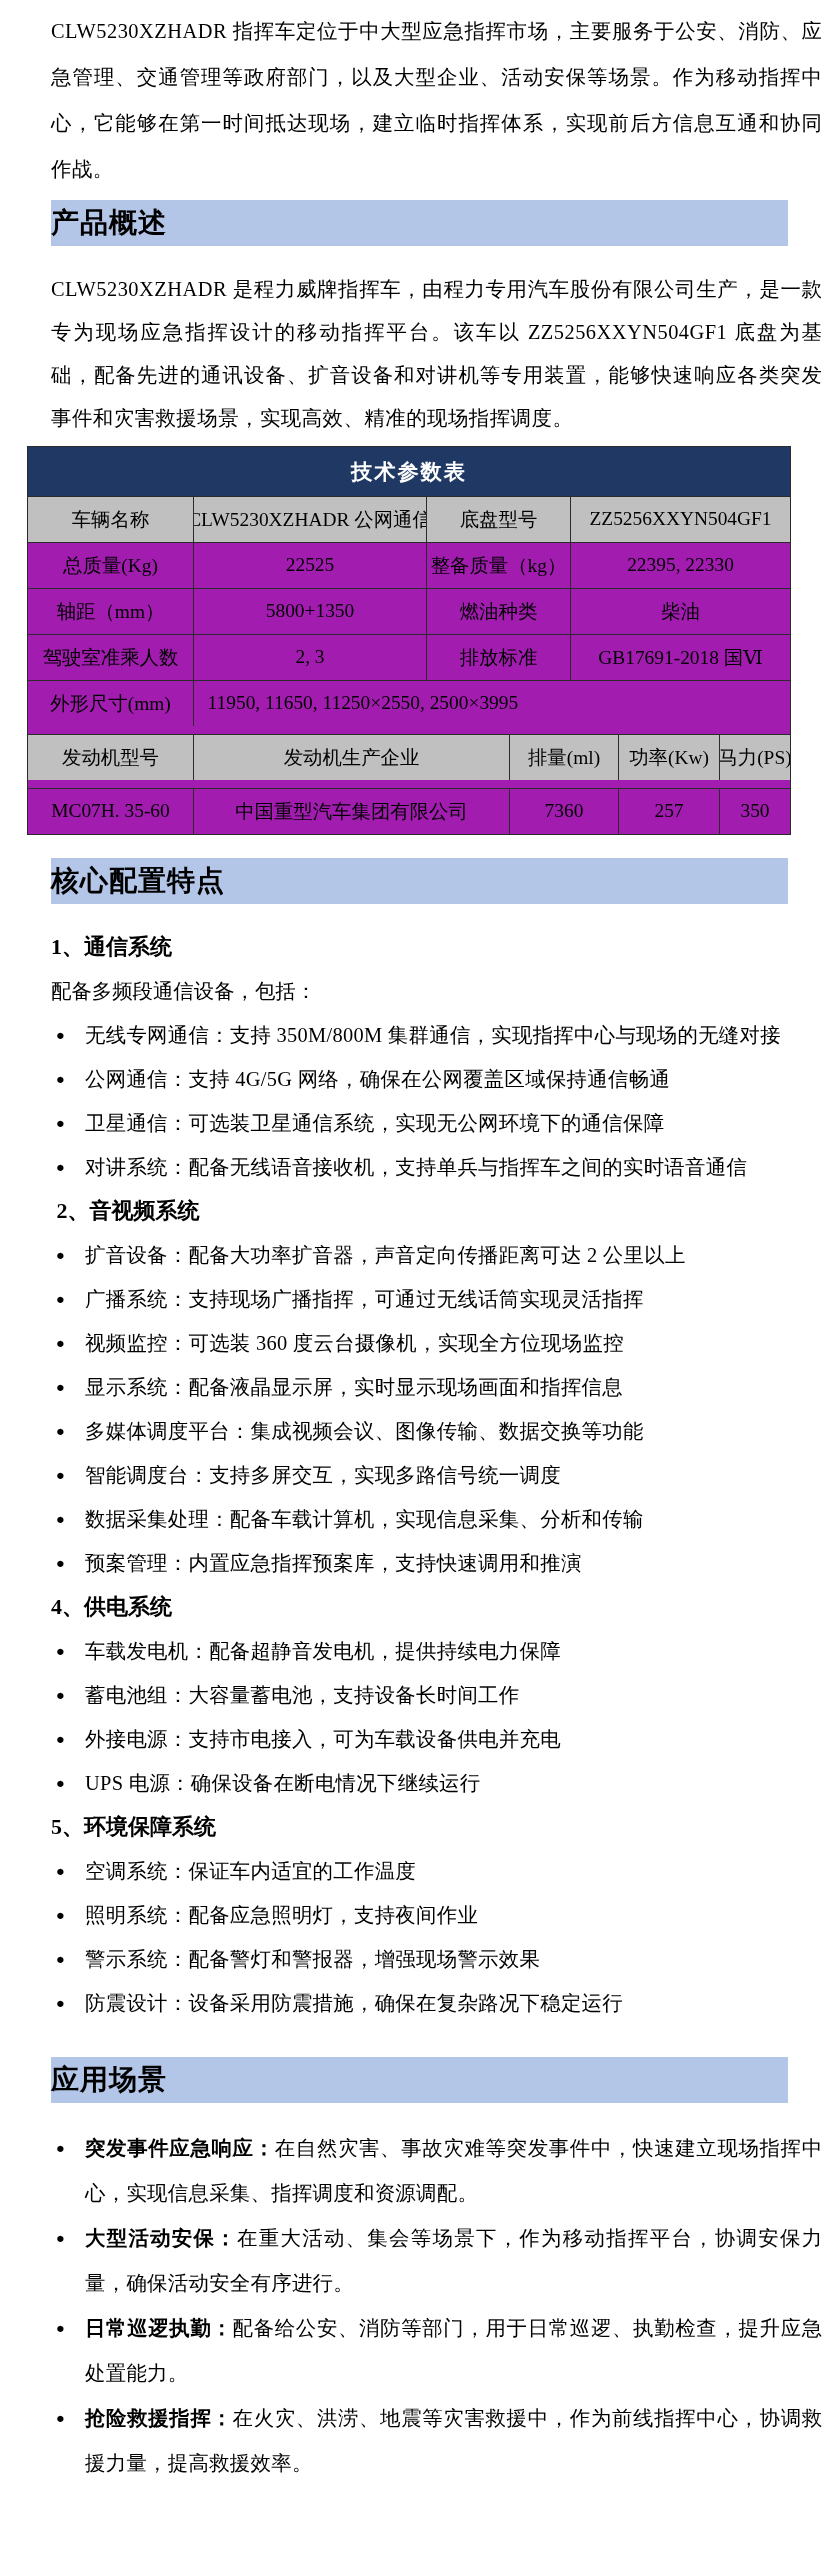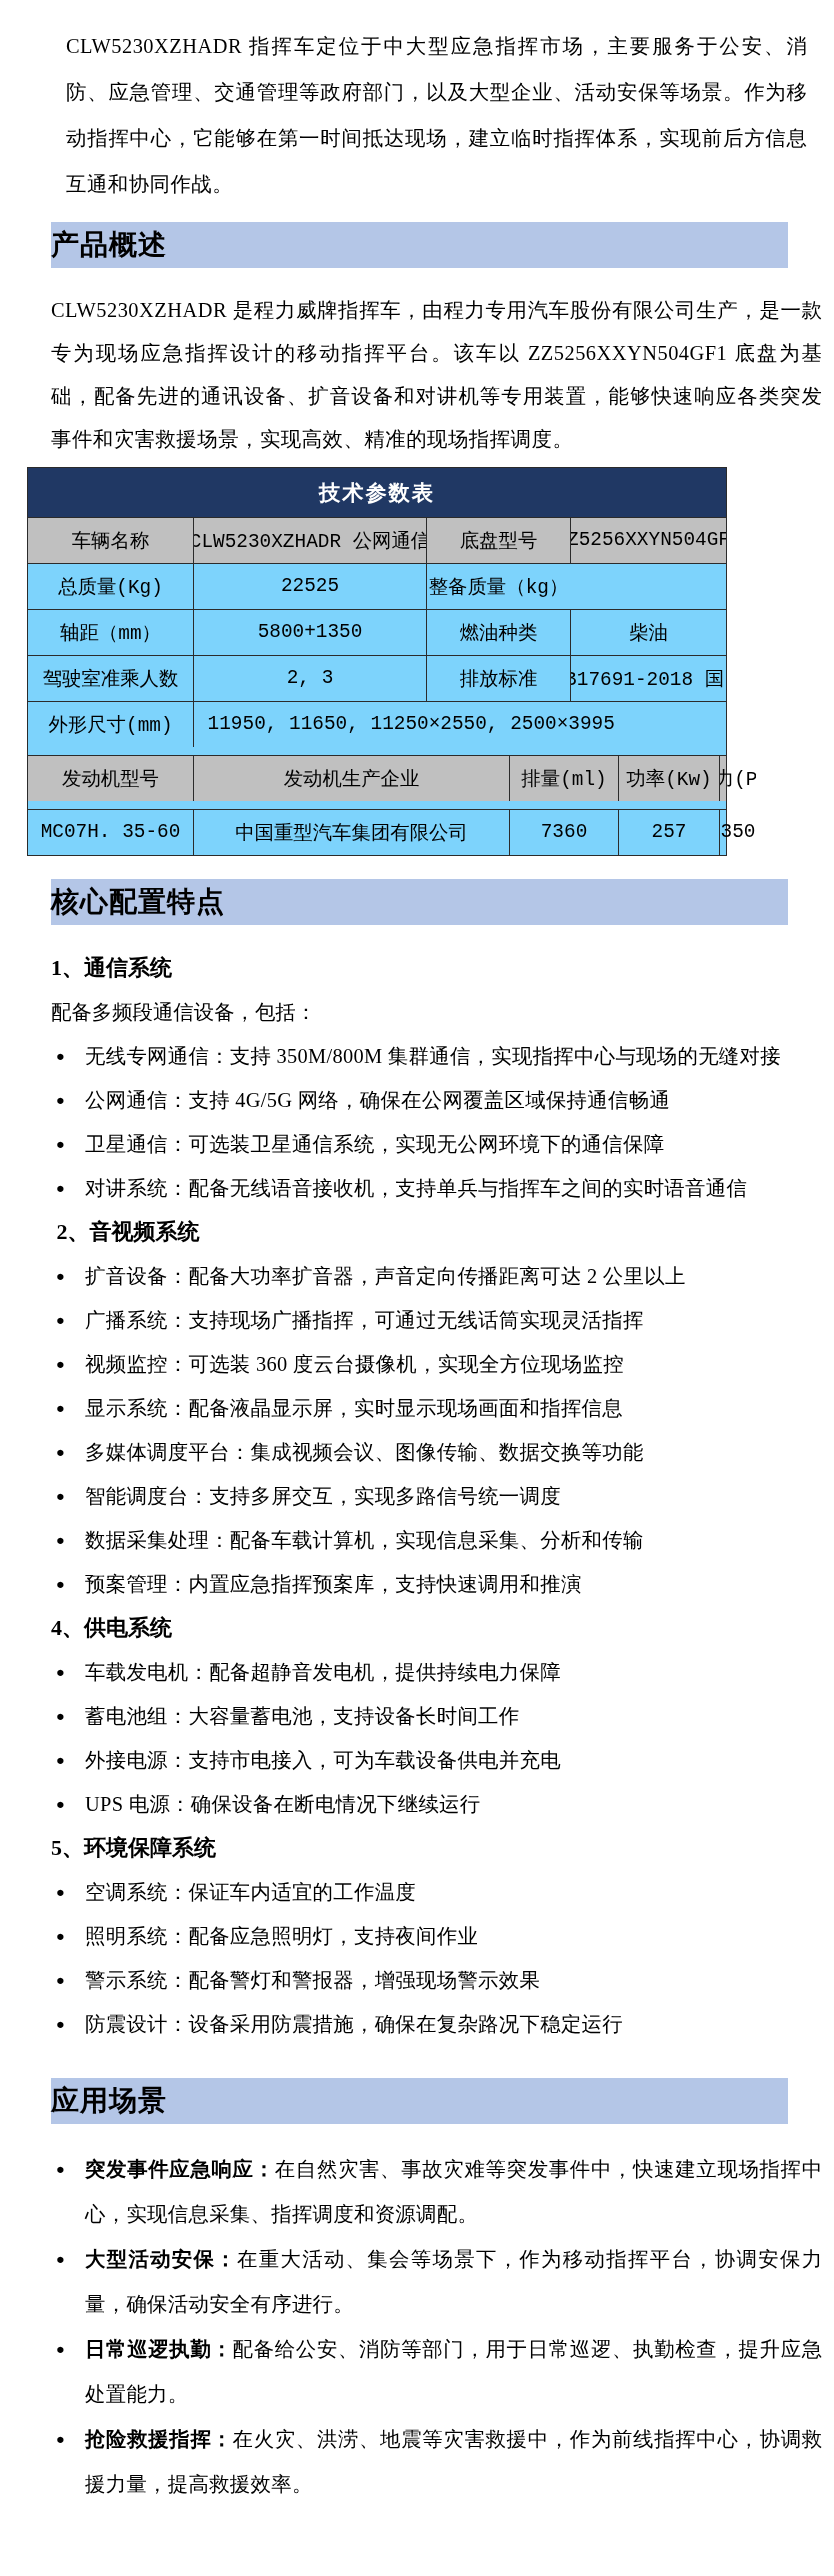--- a/index.html
+++ b/index.html
@@ -5,21 +5,21 @@
   html,body { margin:0; padding:0; background:#ffffff; }
   body {
     width:834px; height:2576px; overflow:hidden;
     font-family:"Liberation Serif","DejaVu Serif",serif;
     color:#000;
   }
   .page { padding:7.8px 11.6px 0 51px; box-sizing:border-box; }
 
   .intro {
     font-size:20.4px; line-height:46px; text-align:justify;
-    letter-spacing:0.5px; margin:15px;
+    letter-spacing:0.5px; margin:0;
   }
 
   .section-bar {
     width:737px; height:46px; margin-left:0;
     background:var(--bar-bg,#B4C6E7);
     display:flex; align-items:center;
     font-family:"Liberation Sans","DejaVu Sans",sans-serif;
     font-weight:bold; font-size:28px; letter-spacing:1px;
     padding-left:0; box-sizing:border-box; color:#000;
   }
@@ -27,23 +27,23 @@
   #bar-core { margin-top:23px; }
   #bar-app { margin-top:32px; }
 
   .body-para {
     font-size:20.4px; line-height:43px; text-align:justify;
     letter-spacing:0.5px; margin:21.3px 0 0 0;
   }
 
   
   .spec-table {
-    width:700px; margin-left:-24px; margin-top:5.8px;
+    width:764px; margin-left:-24px; margin-top:5.8px;
     border:1.9px solid #2b2b2b; box-sizing:border-box;
-    font-size:19.4px; background:#7dd3fc;font-family:Liberation Mono, monospace;
+    font-size:19.4px; background:#a21caf;
   }
   .t-title {
     height:49px; background:var(--navy,#203864); color:var(--navy-text,#fff);
     font-weight:bold; font-size:21.3px; letter-spacing:1.9px;
     display:flex; align-items:center; justify-content:center;
   }
   .t-row { display:grid; border-top:1px solid #2b2b2b; height:45px; }
   .t-row.shaded { background:var(--gray,#C0C0C0); }
   .cols-four { grid-template-columns:165px 233px 144px 1fr; }
   .cols-two  { grid-template-columns:165px 1fr; }
@@ -90,20 +90,21 @@
       <div class="t-row cols-four shaded">
         <div class="cell">车辆名称</div>
         <div class="cell">CLW5230XZHADR 公网通信</div>
         <div class="cell">底盘型号</div>
         <div class="cell">ZZ5256XXYN504GF1</div>
       </div>
       <div class="t-row cols-four">
         <div class="cell">总质量(Kg)</div>
         <div class="cell">22525</div>
         <div class="cell">整备质量（kg）</div>
+        <div class="cell">22395, 22330</div>
       </div>
       <div class="t-row cols-four">
         <div class="cell">轴距（mm）</div>
         <div class="cell">5800+1350</div>
         <div class="cell">燃油种类</div>
         <div class="cell">柴油</div>
       </div>
       <div class="t-row cols-four">
         <div class="cell">驾驶室准乘人数</div>
         <div class="cell">2, 3</div>

